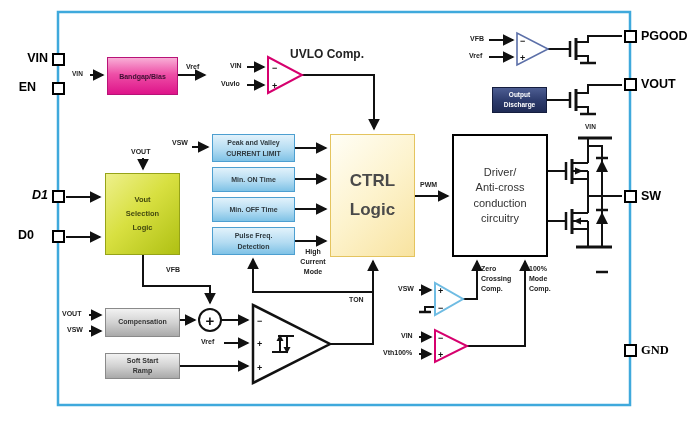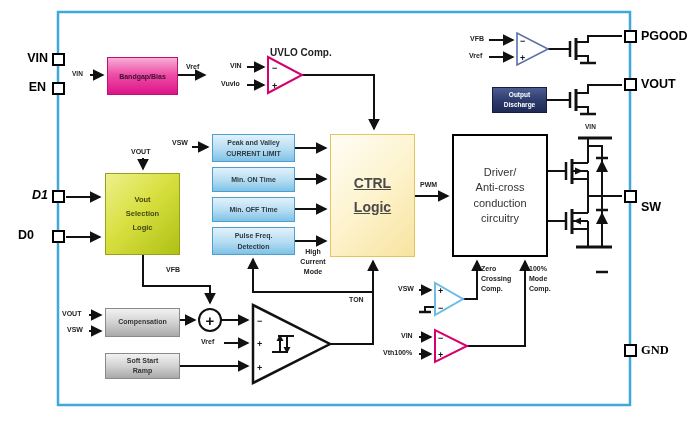--- a/index.html
+++ b/index.html
@@ -14,21 +14,21 @@
        border:2.5px solid #000;box-sizing:border-box;}
   .pinlbl{position:absolute;z-index:4;font-size:12.5px;font-weight:bold;color:#000;}
   .pl-left{width:34px;text-align:right;}
   .bandgap{background:linear-gradient(180deg,#f8aed6 0%,#ee4fa7 45%,#de1489 100%);
            border:1.5px solid #b81277;color:#3a1030;font-size:7px;font-weight:bold;}
   .bluebk{background:linear-gradient(180deg,#e2f2fb 0%,#b4dcf2 55%,#7fc2e6 100%);
           border:1.5px solid #4d9fd0;color:#2f3a40;font-size:7px;font-weight:bold;line-height:1.6;}
   .greenbk{background:linear-gradient(135deg,#eef08c 0%,#d8e041 45%,#afc013 100%);
            border:1.5px solid #96a318;color:#43490f;font-size:7.5px;font-weight:bold;line-height:1.9;}
   .ctrlbk{background:linear-gradient(135deg,#fffef6 0%,#fdf3cd 50%,#f8e3a0 100%);
-          border:1.5px solid #e4c45f;color:#4a4a4a;font-size:14px;font-weight:600;line-height:1.7;text-decoration:underline;}
+          border:1.5px solid #e4c45f;color:#4a4a4a;font-size:17px;font-weight:600;line-height:1.7;}
   .driverbk{background:#fff;border:2px solid #000;color:#333;font-size:11px;line-height:1.4;}
   .navybk{background:linear-gradient(180deg,#4d5d92 0%,#2c3a6b 55%,#1f2b55 100%);
           border:1px solid #141d3e;color:#fff;font-size:6.5px;font-weight:bold;line-height:1.5;}
   .graybk{background:linear-gradient(180deg,#f2f2f2 0%,#d2d2d2 50%,#a9a9a9 100%);
           border:1.5px solid #8a8a8a;color:#333;font-size:7px;font-weight:bold;line-height:1.5;}
 </style>
 </head>
 <body>
 
 <div id="stage">
@@ -203,33 +203,33 @@
 <div class="pin" style="left:52px;top:53px;"></div>
 <div class="pin" style="left:52px;top:82px;"></div>
 <div class="pin" style="left:52px;top:190px;"></div>
 <div class="pin" style="left:52px;top:230px;"></div>
 <div class="pin" style="left:624px;top:30px;"></div>
 <div class="pin" style="left:624px;top:78px;"></div>
 <div class="pin" style="left:624px;top:190px;"></div>
 <div class="pin" style="left:624px;top:344px;"></div>
 
 <div class="pinlbl pl-left" style="left:14px;top:51px;">VIN</div>
-<div class="pinlbl pl-left" style="left:12px;top:80px;">EN</div>
+<div class="pinlbl pl-left" style="left:2px;top:80px;">EN</div>
 <div class="pinlbl pl-left" style="left:14px;top:188px;font-style:italic;">D1</div>
 <div class="pinlbl pl-left" style="left:0;top:228px;">D0</div>
 <div class="pinlbl" style="left:641px;top:29px;">PGOOD</div>
 <div class="pinlbl" style="left:641px;top:77px;">VOUT</div>
-<div class="pinlbl" style="left:641px;top:200px;">SW</div>
+<div class="pinlbl" style="left:641px;top:189px;">SW</div>
 <div class="pinlbl" style="left:641px;top:343px;font-family:Liberation Serif, serif;">GND</div>
 
 <div class="lbl" style="left:72px;top:69px;font-size:6.5px;">VIN</div>
 <div class="lbl" style="left:186px;top:62px;">Vref</div>
 <div class="lbl" style="left:230px;top:61px;">VIN</div>
 <div class="lbl" style="left:221px;top:79px;">Vuvlo</div>
-<div class="lbl" style="left:270px;top:46px;font-size:10px;">UVLO Comp.</div>
+<div class="lbl" style="left:290px;top:46px;font-size:12px;">UVLO Comp.</div>
 <div class="lbl" style="left:470px;top:34px;">VFB</div>
 <div class="lbl" style="left:469px;top:51px;">Vref</div>
 <div class="lbl" style="left:585px;top:122px;font-size:6.5px;">VIN</div>
 <div class="lbl" style="left:131px;top:147px;">VOUT</div>
 <div class="lbl" style="left:172px;top:138px;">VSW</div>
 <div class="lbl" style="left:166px;top:265px;">VFB</div>
 <div class="lbl" style="left:420px;top:180px;">PWM</div>
 <div class="lbl" style="left:296px;top:247px;width:34px;text-align:center;">High
 Current
 Mode</div>

